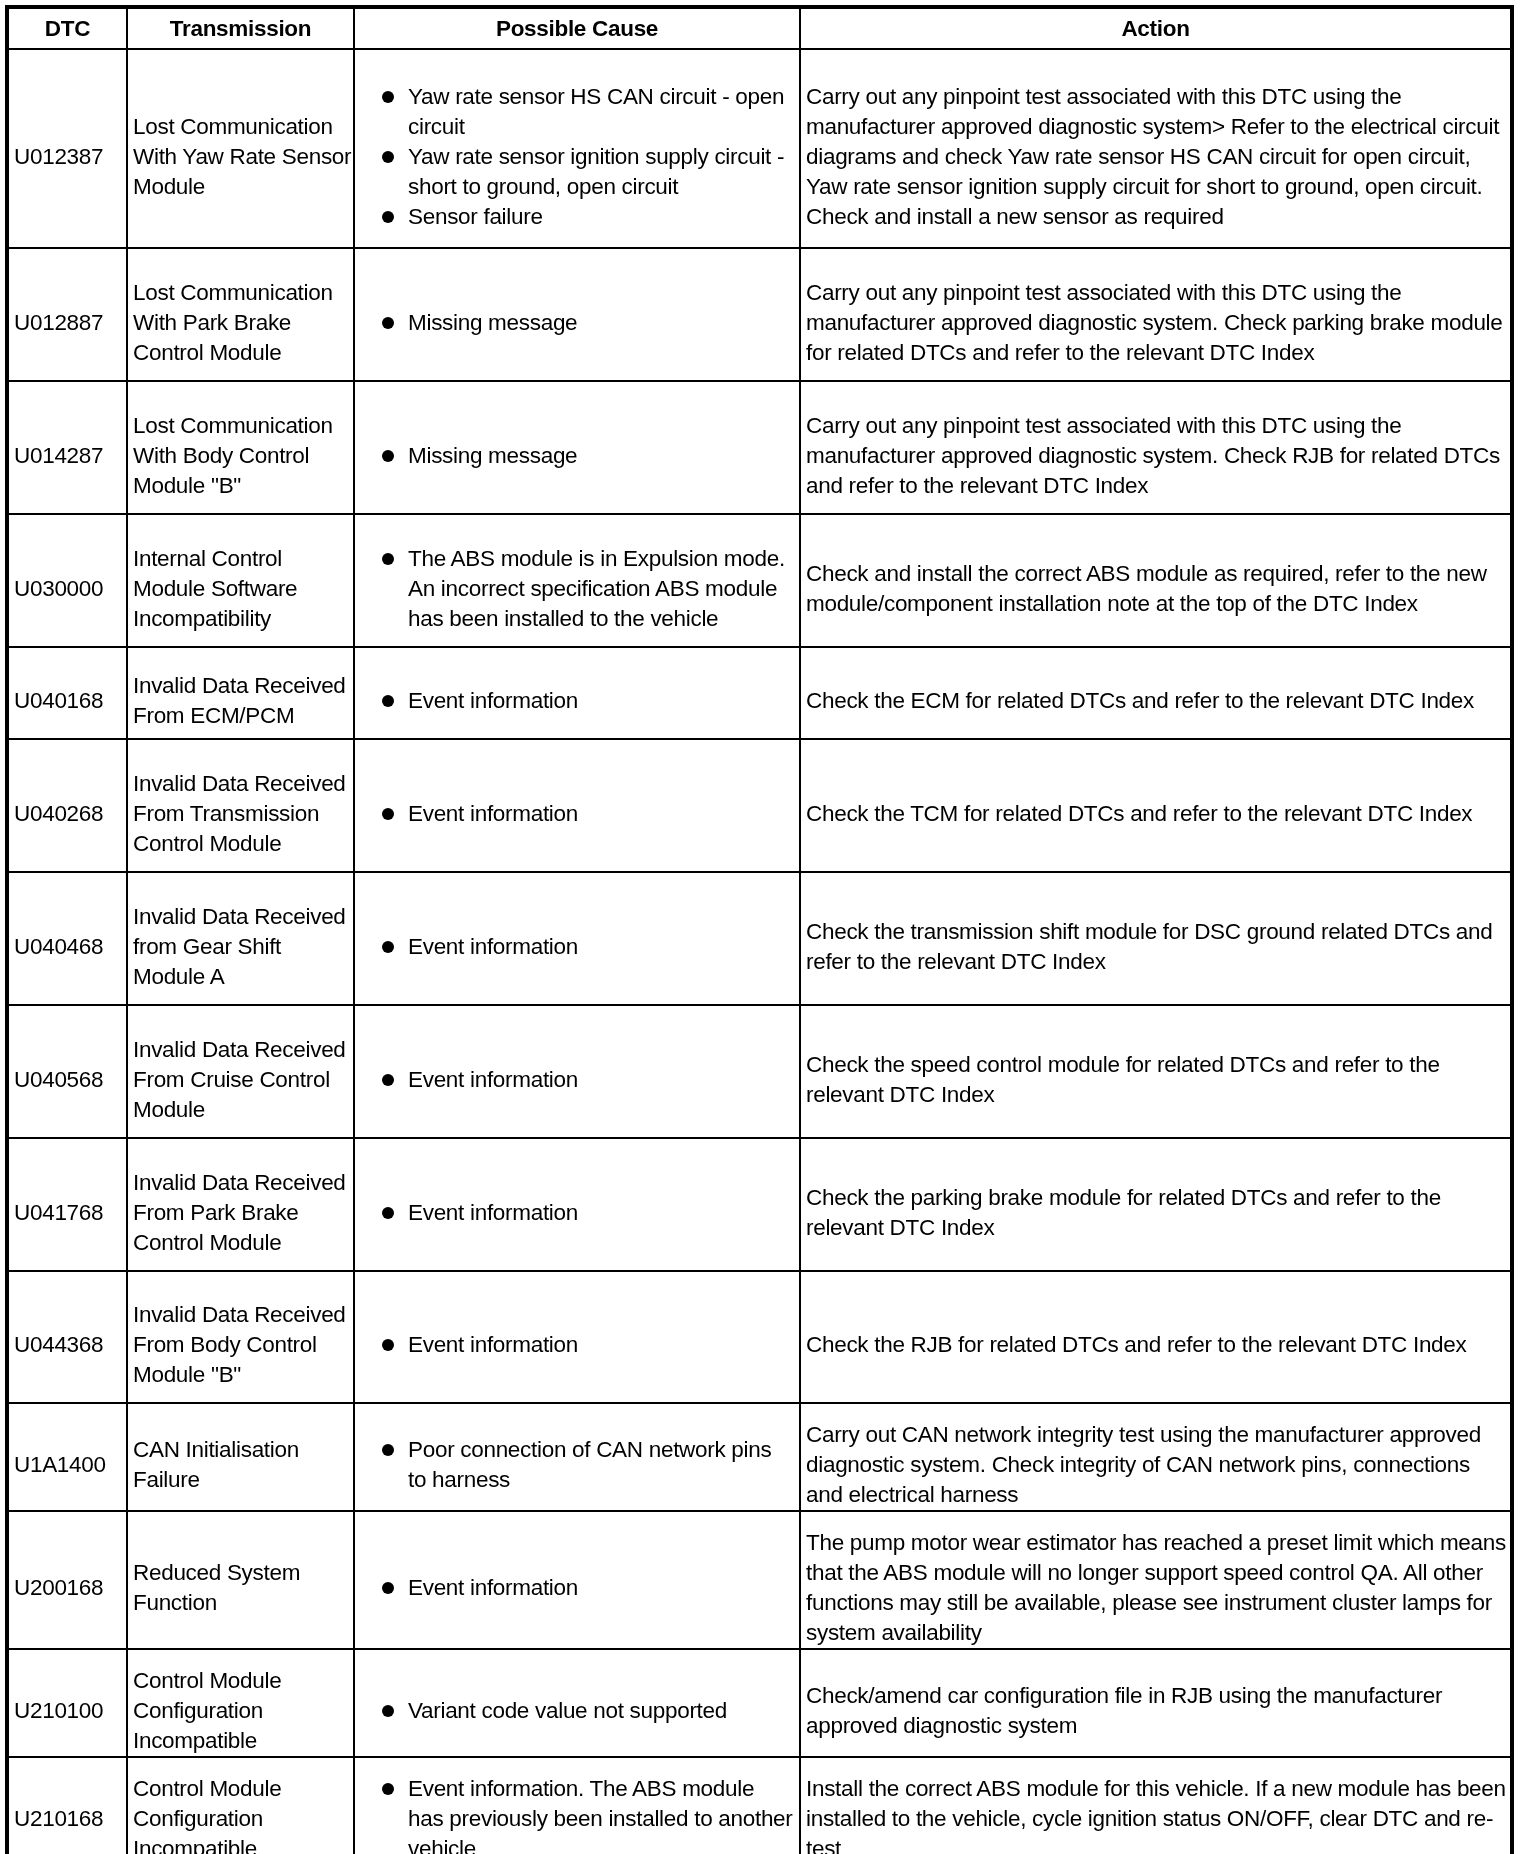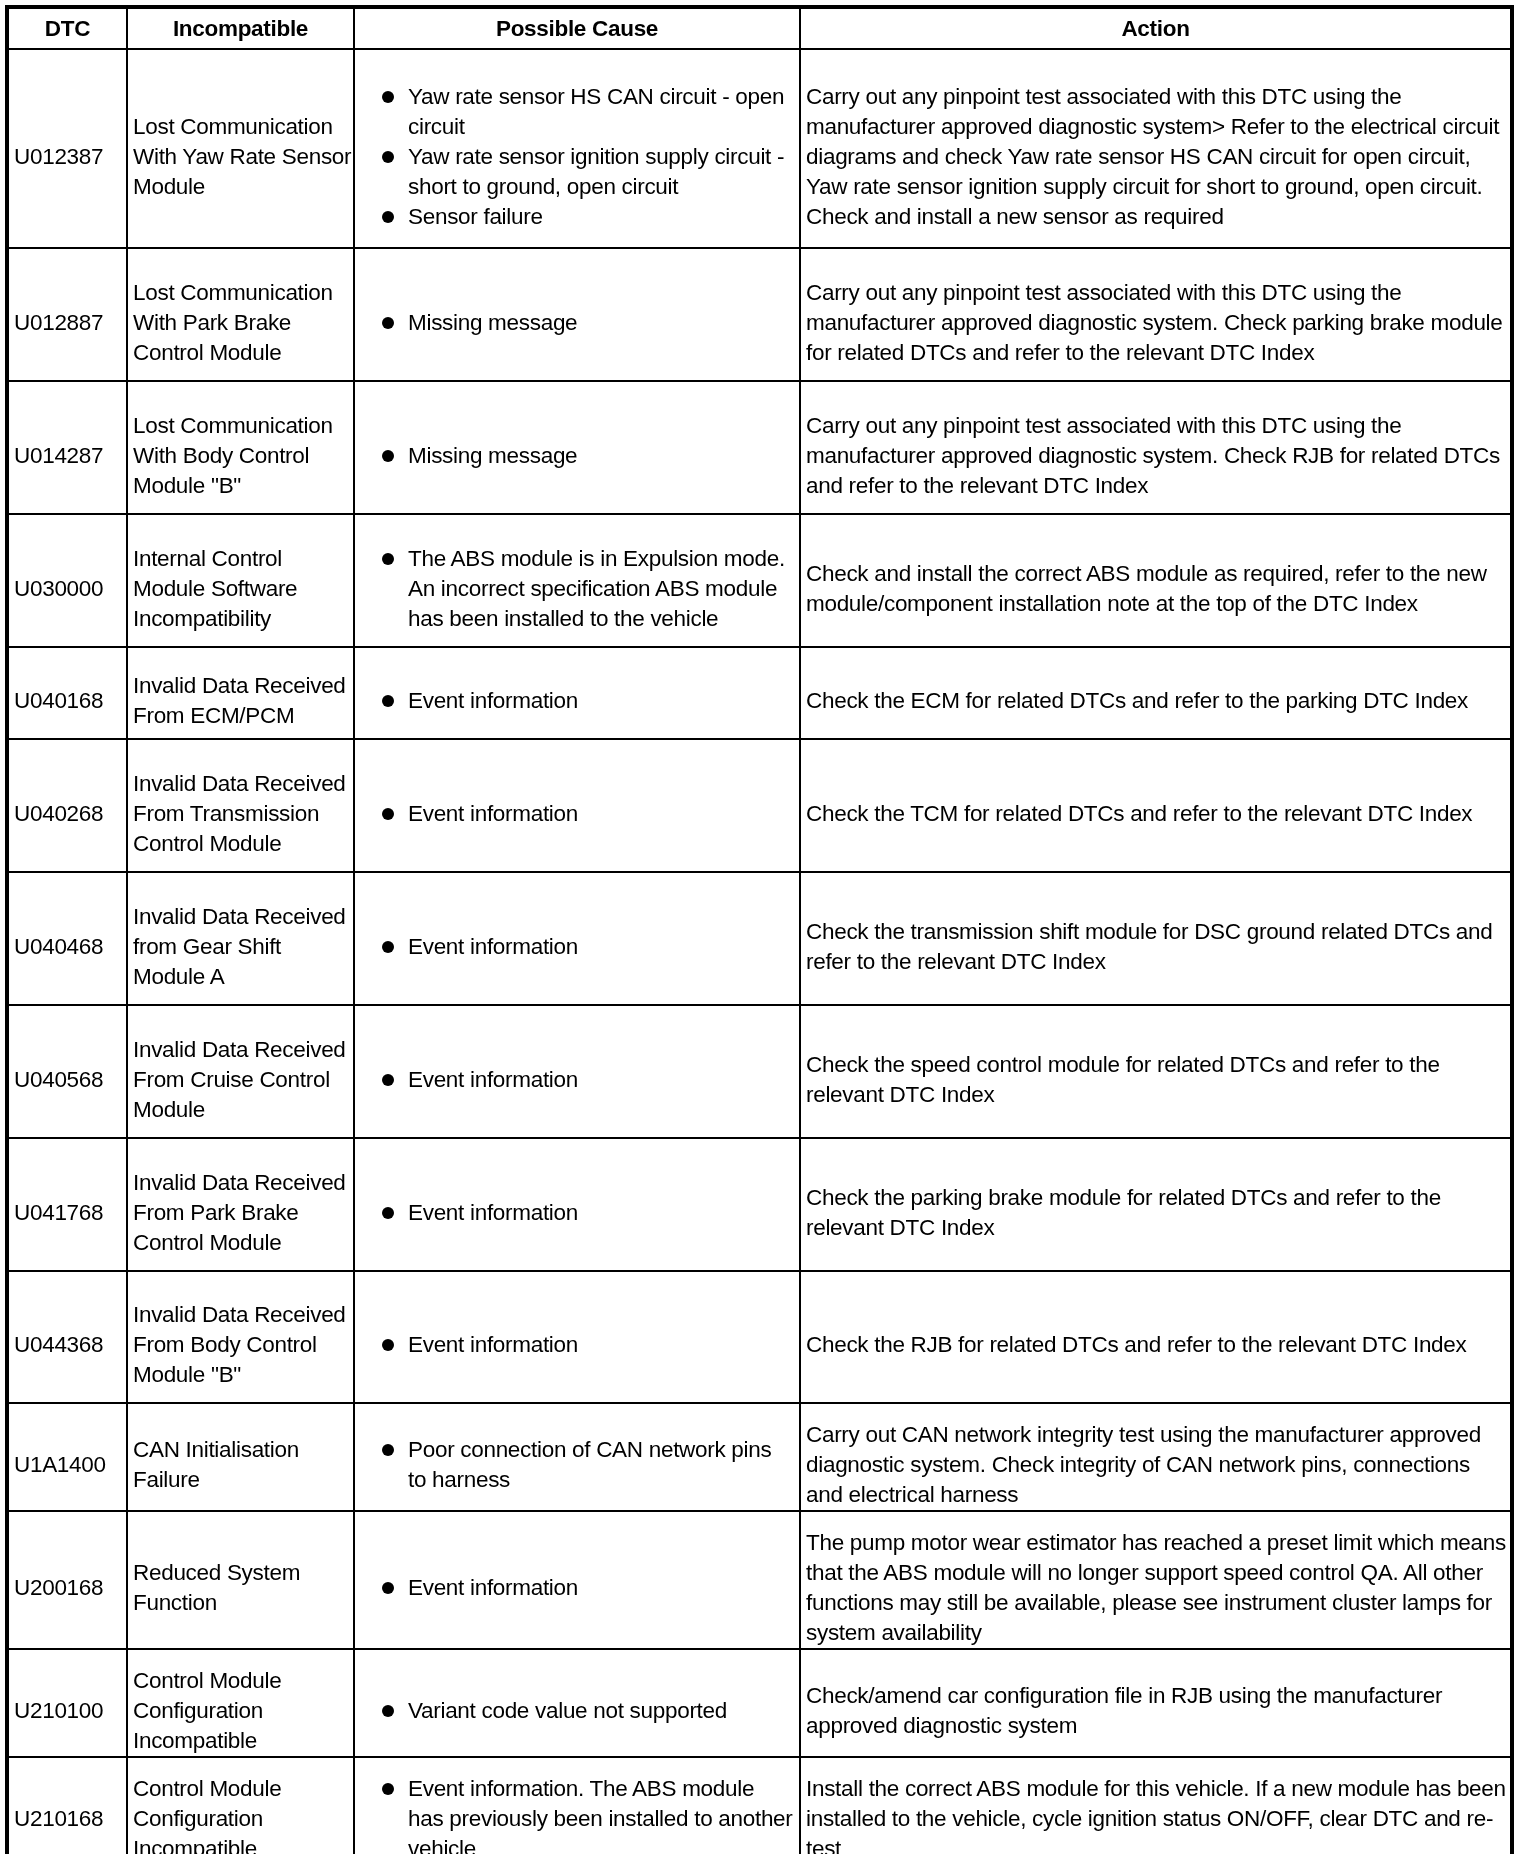--- a/index.html
+++ b/index.html
@@ -25,21 +25,21 @@
 <table class="dtc">
   <colgroup>
     <col class="c-dtc">
       <col class="c-desc">
       <col class="c-cause">
       <col class="c-act">
   </colgroup>
   <thead>
     <tr>
       <th>DTC</th>
-      <th>Incompatible</th>
+      <th>Transmission</th>
       <th>Possible Cause</th>
       <th>Action</th>
     </tr>
   </thead>
   <tbody id="dtc-body">
       <tr style="height: 199px;">
         <td class="dtc-code">U012387</td>
         <td>Lost Communication With Yaw Rate Sensor Module</td>
         <td>
           <ul class="causes">
@@ -81,21 +81,21 @@
         <td class="act">Check and install the correct ABS module as required, refer to the new module/component installation note at the top of the DTC Index</td>
       </tr>
       <tr style="height: 92px;">
         <td class="dtc-code">U040168</td>
         <td>Invalid Data Received From ECM/PCM</td>
         <td>
           <ul class="causes">
             <li><span class="bullet"></span><span>Event information</span></li>
           </ul>
         </td>
-        <td class="act">Check the ECM for related DTCs and refer to the parking DTC Index</td>
+        <td class="act">Check the ECM for related DTCs and refer to the relevant DTC Index</td>
       </tr>
       <tr style="height: 133px;">
         <td class="dtc-code">U040268</td>
         <td>Invalid Data Received From Transmission Control Module</td>
         <td>
           <ul class="causes">
             <li><span class="bullet"></span><span>Event information</span></li>
           </ul>
         </td>
         <td class="act">Check the TCM for related DTCs and refer to the relevant DTC Index</td>

